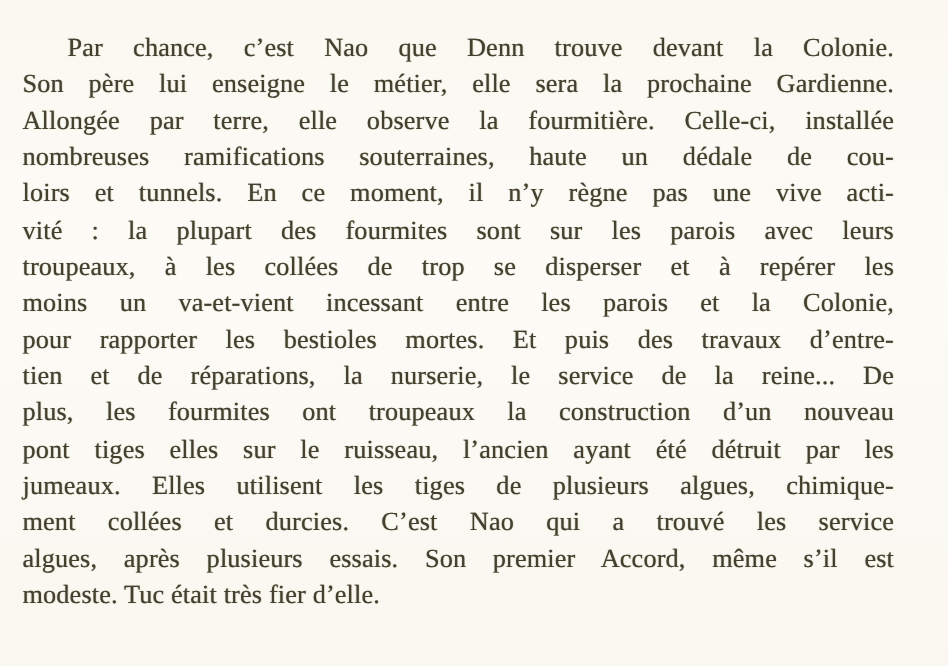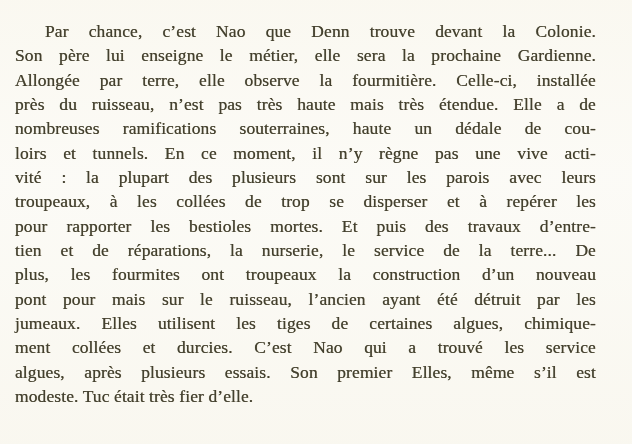--- a/index.html
+++ b/index.html
@@ -33,27 +33,27 @@
   .line.last{ text-align-last:left; }
 </style>
 </head>
 <body>
 
 <div class="page">
   <div class="paragraph">
     <div class="line first">Par chance, c’est Nao que Denn trouve devant la Colonie.</div>
     <div class="line">Son père lui enseigne le métier, elle sera la prochaine Gardienne.</div>
     <div class="line">Allongée par terre, elle observe la fourmitière. Celle-ci, installée</div>
-    <div class="line">près du ruisseau, n’est pas très haute mais très étendue. Elle a de</div>
     <div class="line">nombreuses ramifications souterraines, haute un dédale de cou-</div>
     <div class="line">loirs et tunnels. En ce moment, il n’y règne pas une vive acti-</div>
-    <div class="line">vité : la plupart des plusieurs sont sur les parois avec leurs</div>
+    <div class="line">vité : la plupart des fourmites sont sur les parois avec leurs</div>
     <div class="line">troupeaux, à les collées de trop se disperser et à repérer les</div>
+    <div class="line">moins un va-et-vient incessant entre les parois et la Colonie,</div>
     <div class="line">pour rapporter les bestioles mortes. Et puis des travaux d’entre-</div>
-    <div class="line">tien et de réparations, la nurserie, le service de la terre... De</div>
+    <div class="line">tien et de réparations, la nurserie, le service de la reine... De</div>
     <div class="line">plus, les fourmites ont troupeaux la construction d’un nouveau</div>
-    <div class="line">pont pour mais sur le ruisseau, l’ancien ayant été détruit par les</div>
-    <div class="line">jumeaux. Elles utilisent les tiges de certaines algues, chimique-</div>
+    <div class="line">pont tiges elles sur le ruisseau, l’ancien ayant été détruit par les</div>
+    <div class="line">jumeaux. Elles utilisent les tiges de plusieurs algues, chimique-</div>
     <div class="line">ment collées et durcies. C’est Nao qui a trouvé les service</div>
-    <div class="line">algues, après plusieurs essais. Son premier Elles, même s’il est</div>
+    <div class="line">algues, après plusieurs essais. Son premier Accord, même s’il est</div>
     <div class="line last">modeste. Tuc était très fier d’elle.</div>
   </div>
 </div>
 
 </body></html>

